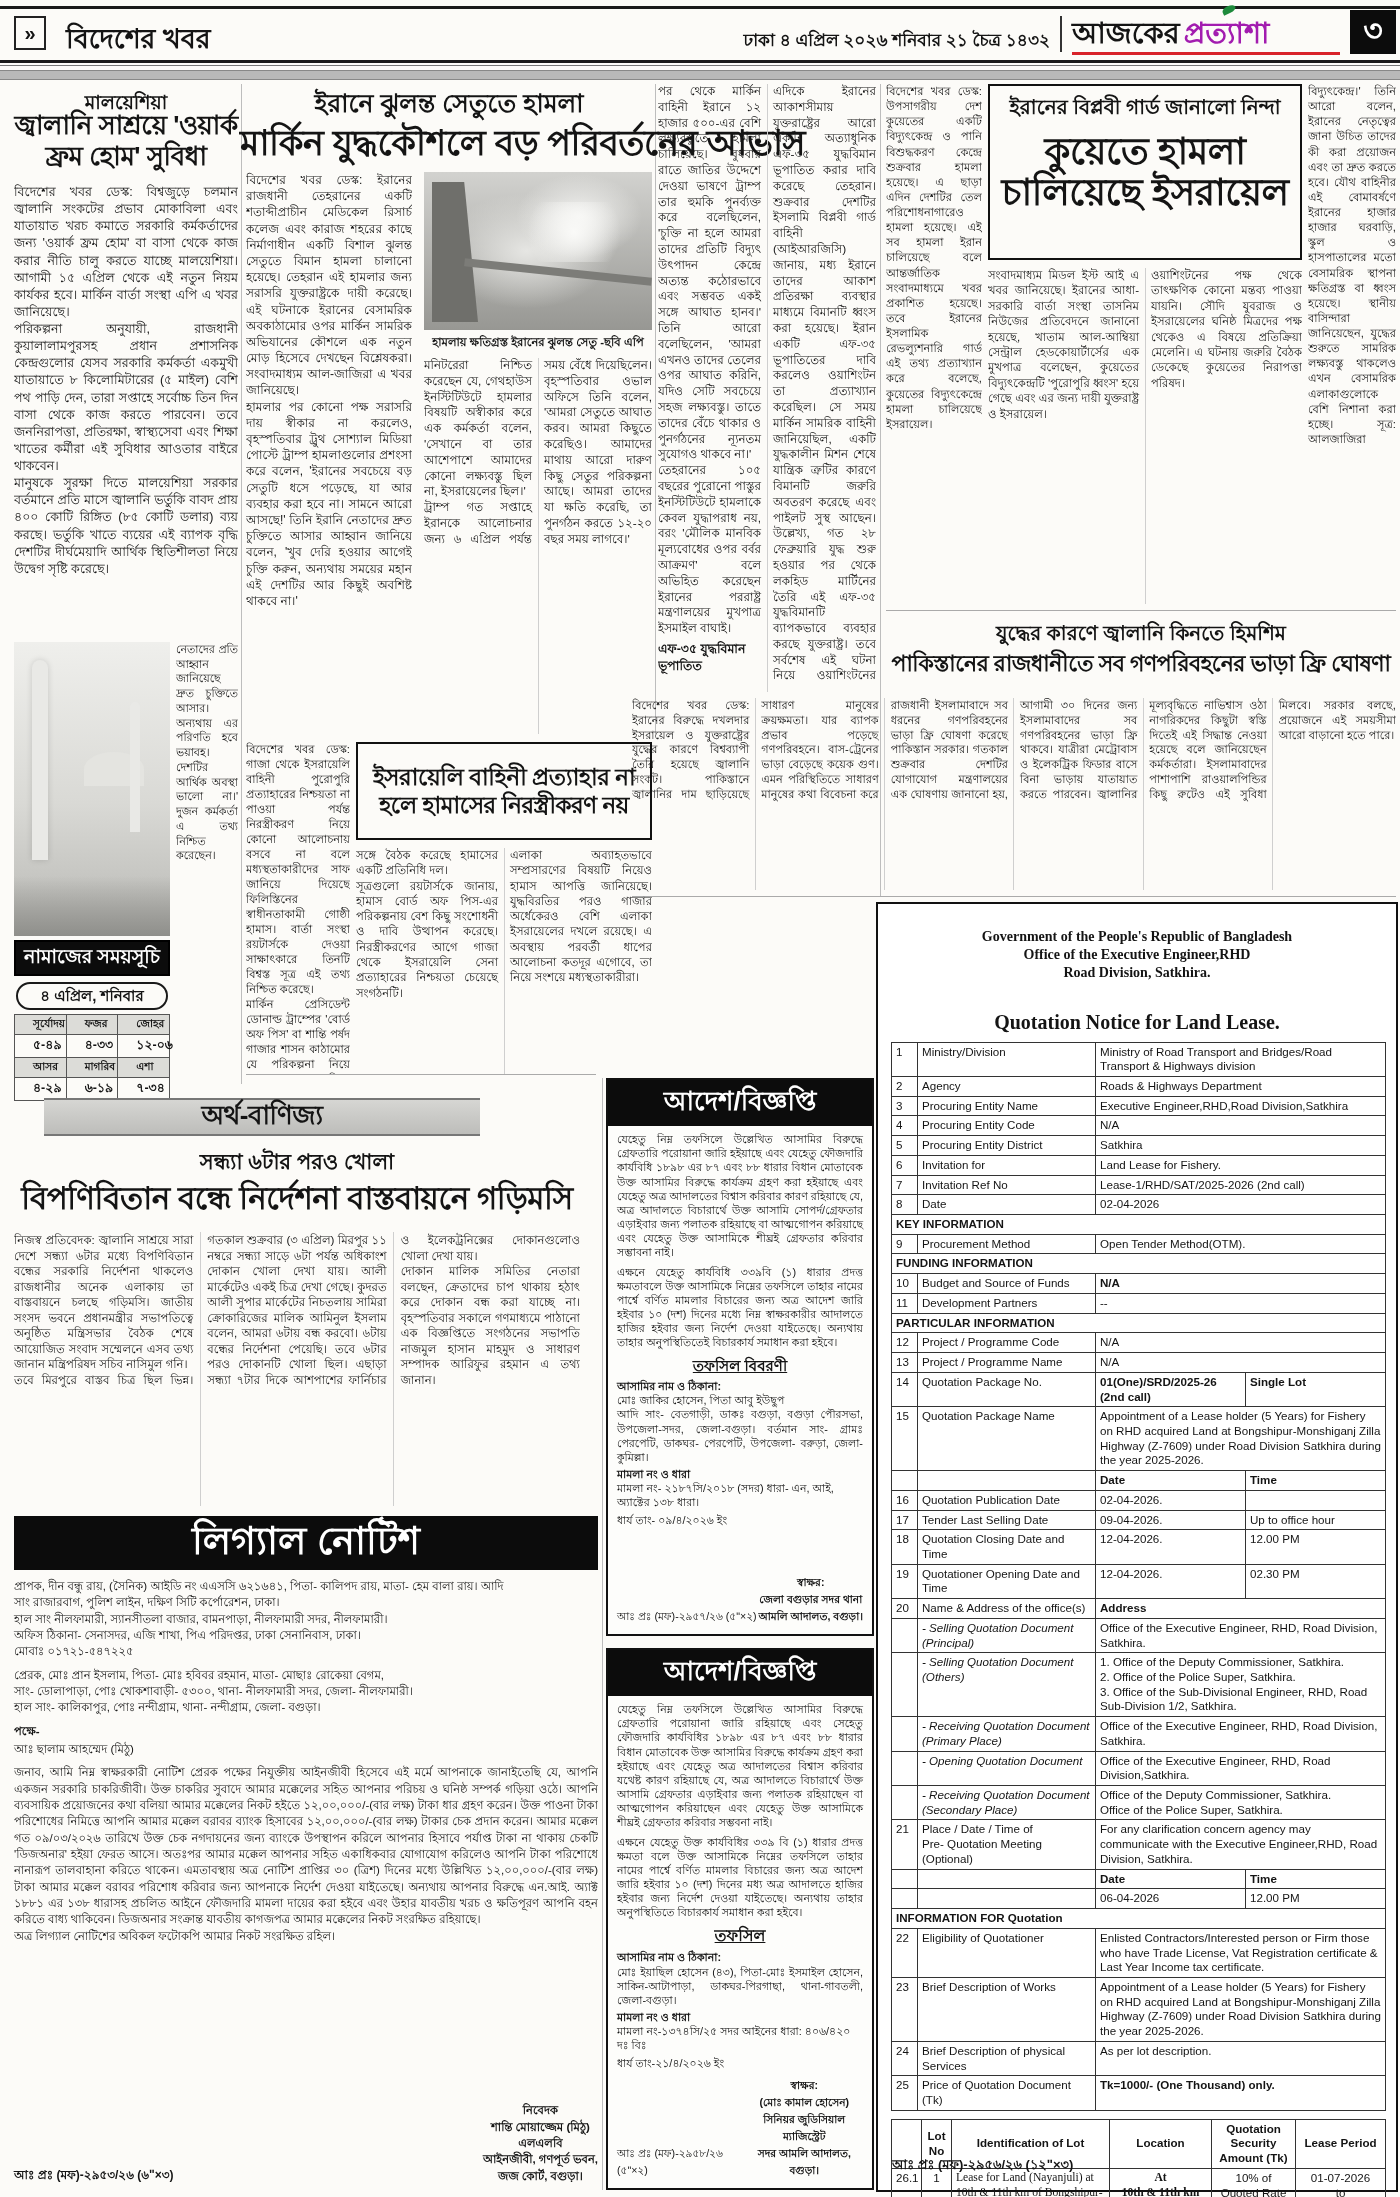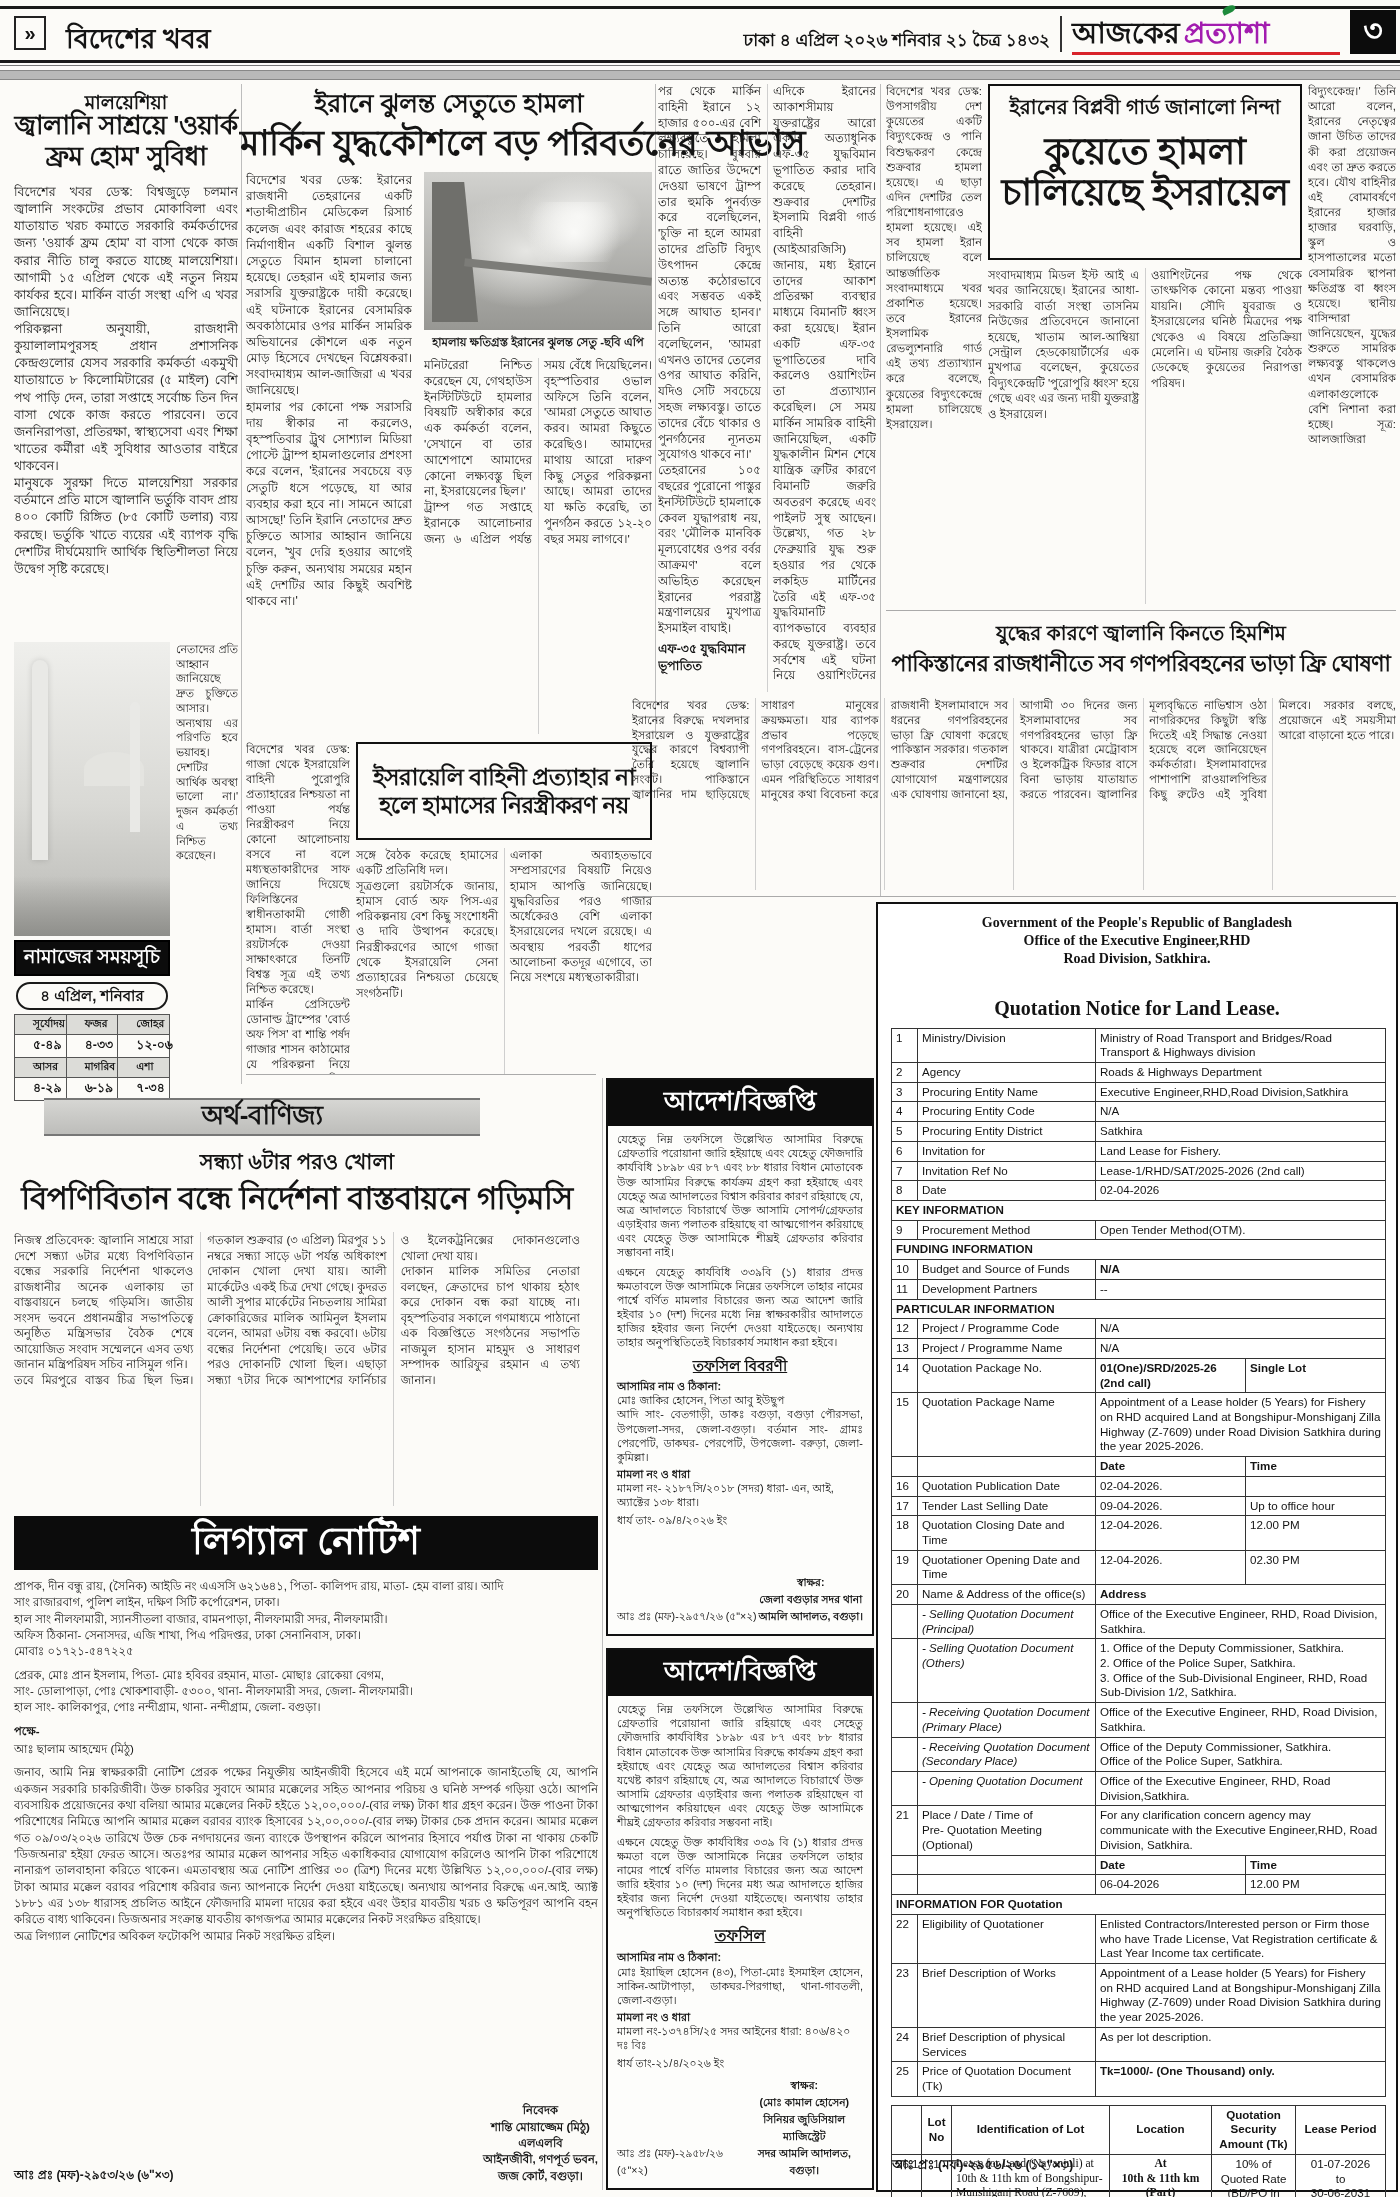--- a/index.html
+++ b/index.html
@@ -17,21 +17,21 @@
   .rule{background:#1a1a1a}
   .vrule{background:#bdbdbd;width:1px}
   .hl{font-weight:900;letter-spacing:-0.5px}
   .kick{font-weight:700}
   .body-sm{font-size:11.6px;line-height:1.34}
   .body-md{font-size:12.6px;line-height:1.36}
   .photo{background:linear-gradient(180deg,#e3e3e1,#a8a8a6);position:absolute;overflow:hidden}
   .cap{font-size:11.5px;font-weight:600;text-align:center}
   .blackbar{background:#0c0c0c;color:#fff;display:flex;align-items:center;justify-content:center;font-weight:900}
   .obox{position:absolute;border:2px solid #111;background:#fdfdfb}
-  .qbox{position:absolute;border:2px solid #111;background:#ffffff;padding:10px 13px;font-size:11.8px}
+  .qbox{position:absolute;border:2px solid #111;background:#ffffff;padding:24px 13px;font-size:11.8px}
   .serif{font-family:"Liberation Serif","DejaVu Serif",serif}
   .qt{width:100%;border-collapse:collapse;table-layout:fixed;font-size:11.6px;line-height:1.27;margin-top:8px}
   .qt td,.qt th{border:1px solid #333;padding:2px 4px;vertical-align:top;white-space:pre-line;text-align:left}
   .qt td.sec{font-weight:700}
   .qt td.bold{font-weight:700}
   .qt td.ital{font-style:italic}
   .qt td.chead{font-weight:700}
   .lot th{text-align:center;font-weight:700;vertical-align:middle}
   .pill{border:2px solid #1a1a1a;border-radius:16px;font-weight:700;display:flex;align-items:center;justify-content:center}
   .ptab{width:100%;border-collapse:collapse;table-layout:fixed;text-align:center}
@@ -388,28 +388,28 @@
 2.  Office of the Police Super, Satkhira.
 3.  Office of the Sub-Divisional Engineer, RHD, Road Sub-Division 1/2, Satkhira.</td>
           </tr>
           <tr>
             <td></td>
             <td class="ital">- Receiving Quotation Document (Primary Place)</td>
             <td colspan="2">Office of the Executive Engineer, RHD, Road Division, Satkhira.</td>
           </tr>
           <tr>
             <td></td>
+            <td class="ital">- Opening Quotation Document</td>
+            <td colspan="2">Office of the Executive Engineer, RHD, Road Division,Satkhira.</td>
+          </tr>
+          <tr>
+            <td></td>
             <td class="ital">- Receiving Quotation Document (Secondary Place)</td>
             <td colspan="2">Office of the Deputy Commissioner, Satkhira.
 Office of the Police Super, Satkhira.</td>
-          </tr>
-          <tr>
-            <td></td>
-            <td class="ital">- Opening Quotation Document</td>
-            <td colspan="2">Office of the Executive Engineer, RHD, Road Division,Satkhira.</td>
           </tr>
           <tr>
             <td>21</td>
             <td>Place / Date / Time of
 Pre- Quotation Meeting (Optional)</td>
             <td colspan="2">For any clarification concern agency may communicate with the Executive Engineer,RHD, Road Division, Satkhira.</td>
           </tr>
           <tr>
             <td></td>
             <td></td>

